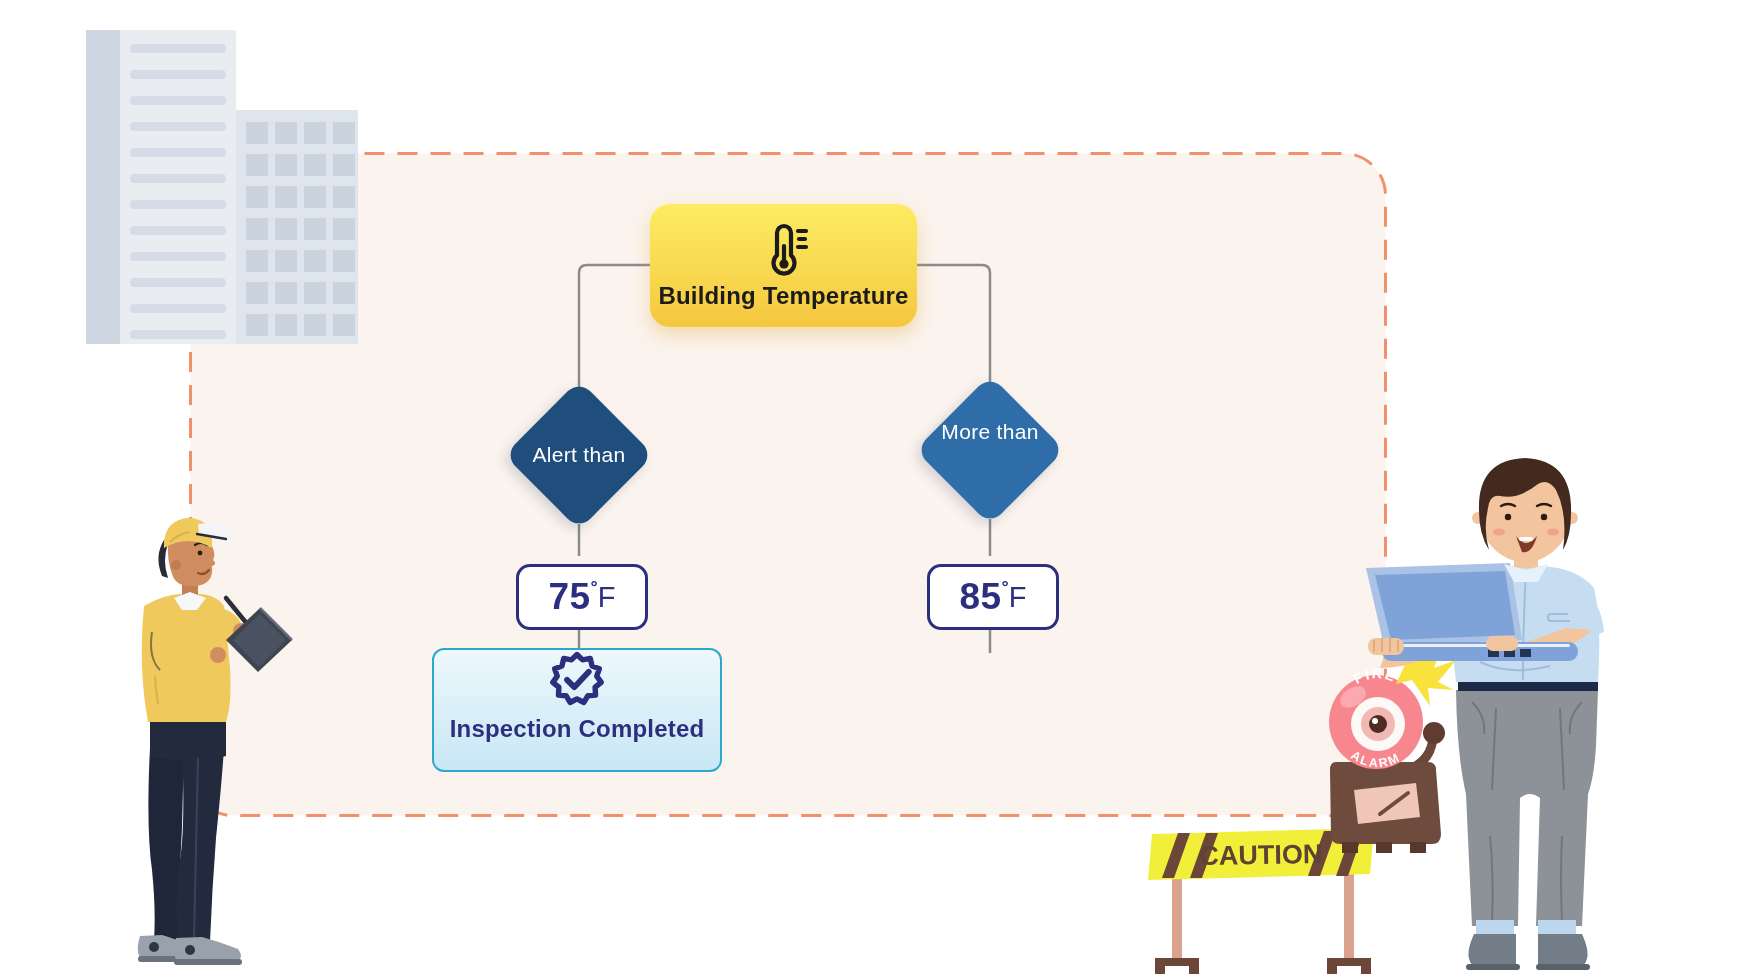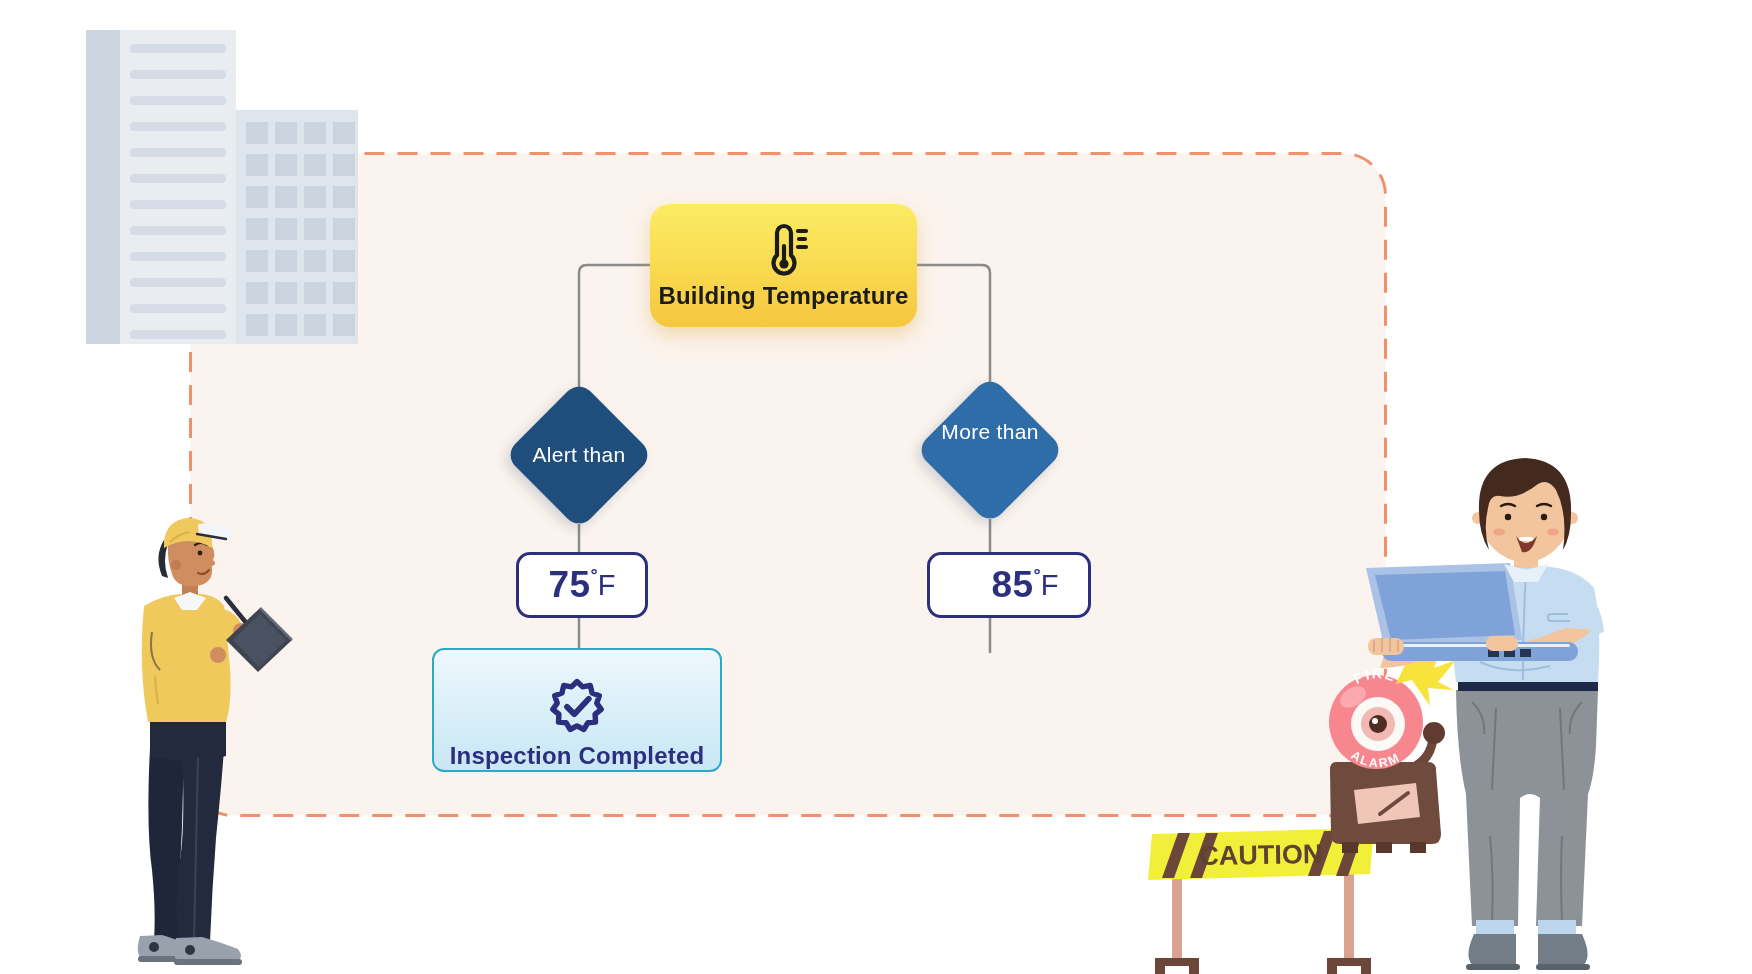--- a/index.html
+++ b/index.html
@@ -22,30 +22,30 @@
   .diamond{width:106px;height:106px;border-radius:16px;transform:rotate(45deg);
     box-shadow:0 6px 12px rgba(30,60,100,.18);}
   .diamond-left{left:526px;top:402px;background:#1F4E7D;}
   .diamond-right{left:937px;top:397px;background:#2F6DA9;}
   .diamond-label{width:170px;text-align:center;color:#ffffff;font-size:21px;font-weight:400;letter-spacing:.3px;}
   .dlabel-left{left:494px;top:443px;}
   .dlabel-right{left:905px;top:420px;}
 
   .value-box{
     width:126px;height:60px;background:#ffffff;border:3px solid #2B2F7E;border-radius:14px;
-    display:flex;align-items:center;justify-content:center;color:#2B2F7E;
+    display:flex;align-items:center;justify-content:center;color:#2B2F7E;margin-top:12px;
   }
   .vb-left{left:516px;top:552px;}
-  .vb-right{left:927px;top:552px;padding-left:32px;}
+  .vb-right{left:927px;top:552px;}
   .tv{font-size:37px;font-weight:700;letter-spacing:.5px;}
   .tdeg{font-size:18px;font-weight:700;position:relative;top:-10px;}
   .tunit{font-size:29px;font-weight:400;}
 
   .outcome-box{
-    border-radius:12px;display:flex;flex-direction:column;align-items:center;justify-content:flex-end;gap:7px;
+    border-radius:12px;display:flex;flex-direction:column;align-items:center;justify-content:flex-start;gap:7px;
   }
   .ob-left{
     left:432px;top:648px;width:286px;height:120px;
     border:2.5px solid #2BA9CB;
     background:linear-gradient(180deg,#EFF8FC 0%,#DCF0F9 45%,#C8E7F5 100%);
   }
   .ob-right{
     left:863px;top:649px;width:285px;height:123px;
     border:2.5px solid #F0502F;
     background:linear-gradient(180deg,#FEF9F3 0%,#FCEADA 45%,#F9D6BF 100%);

